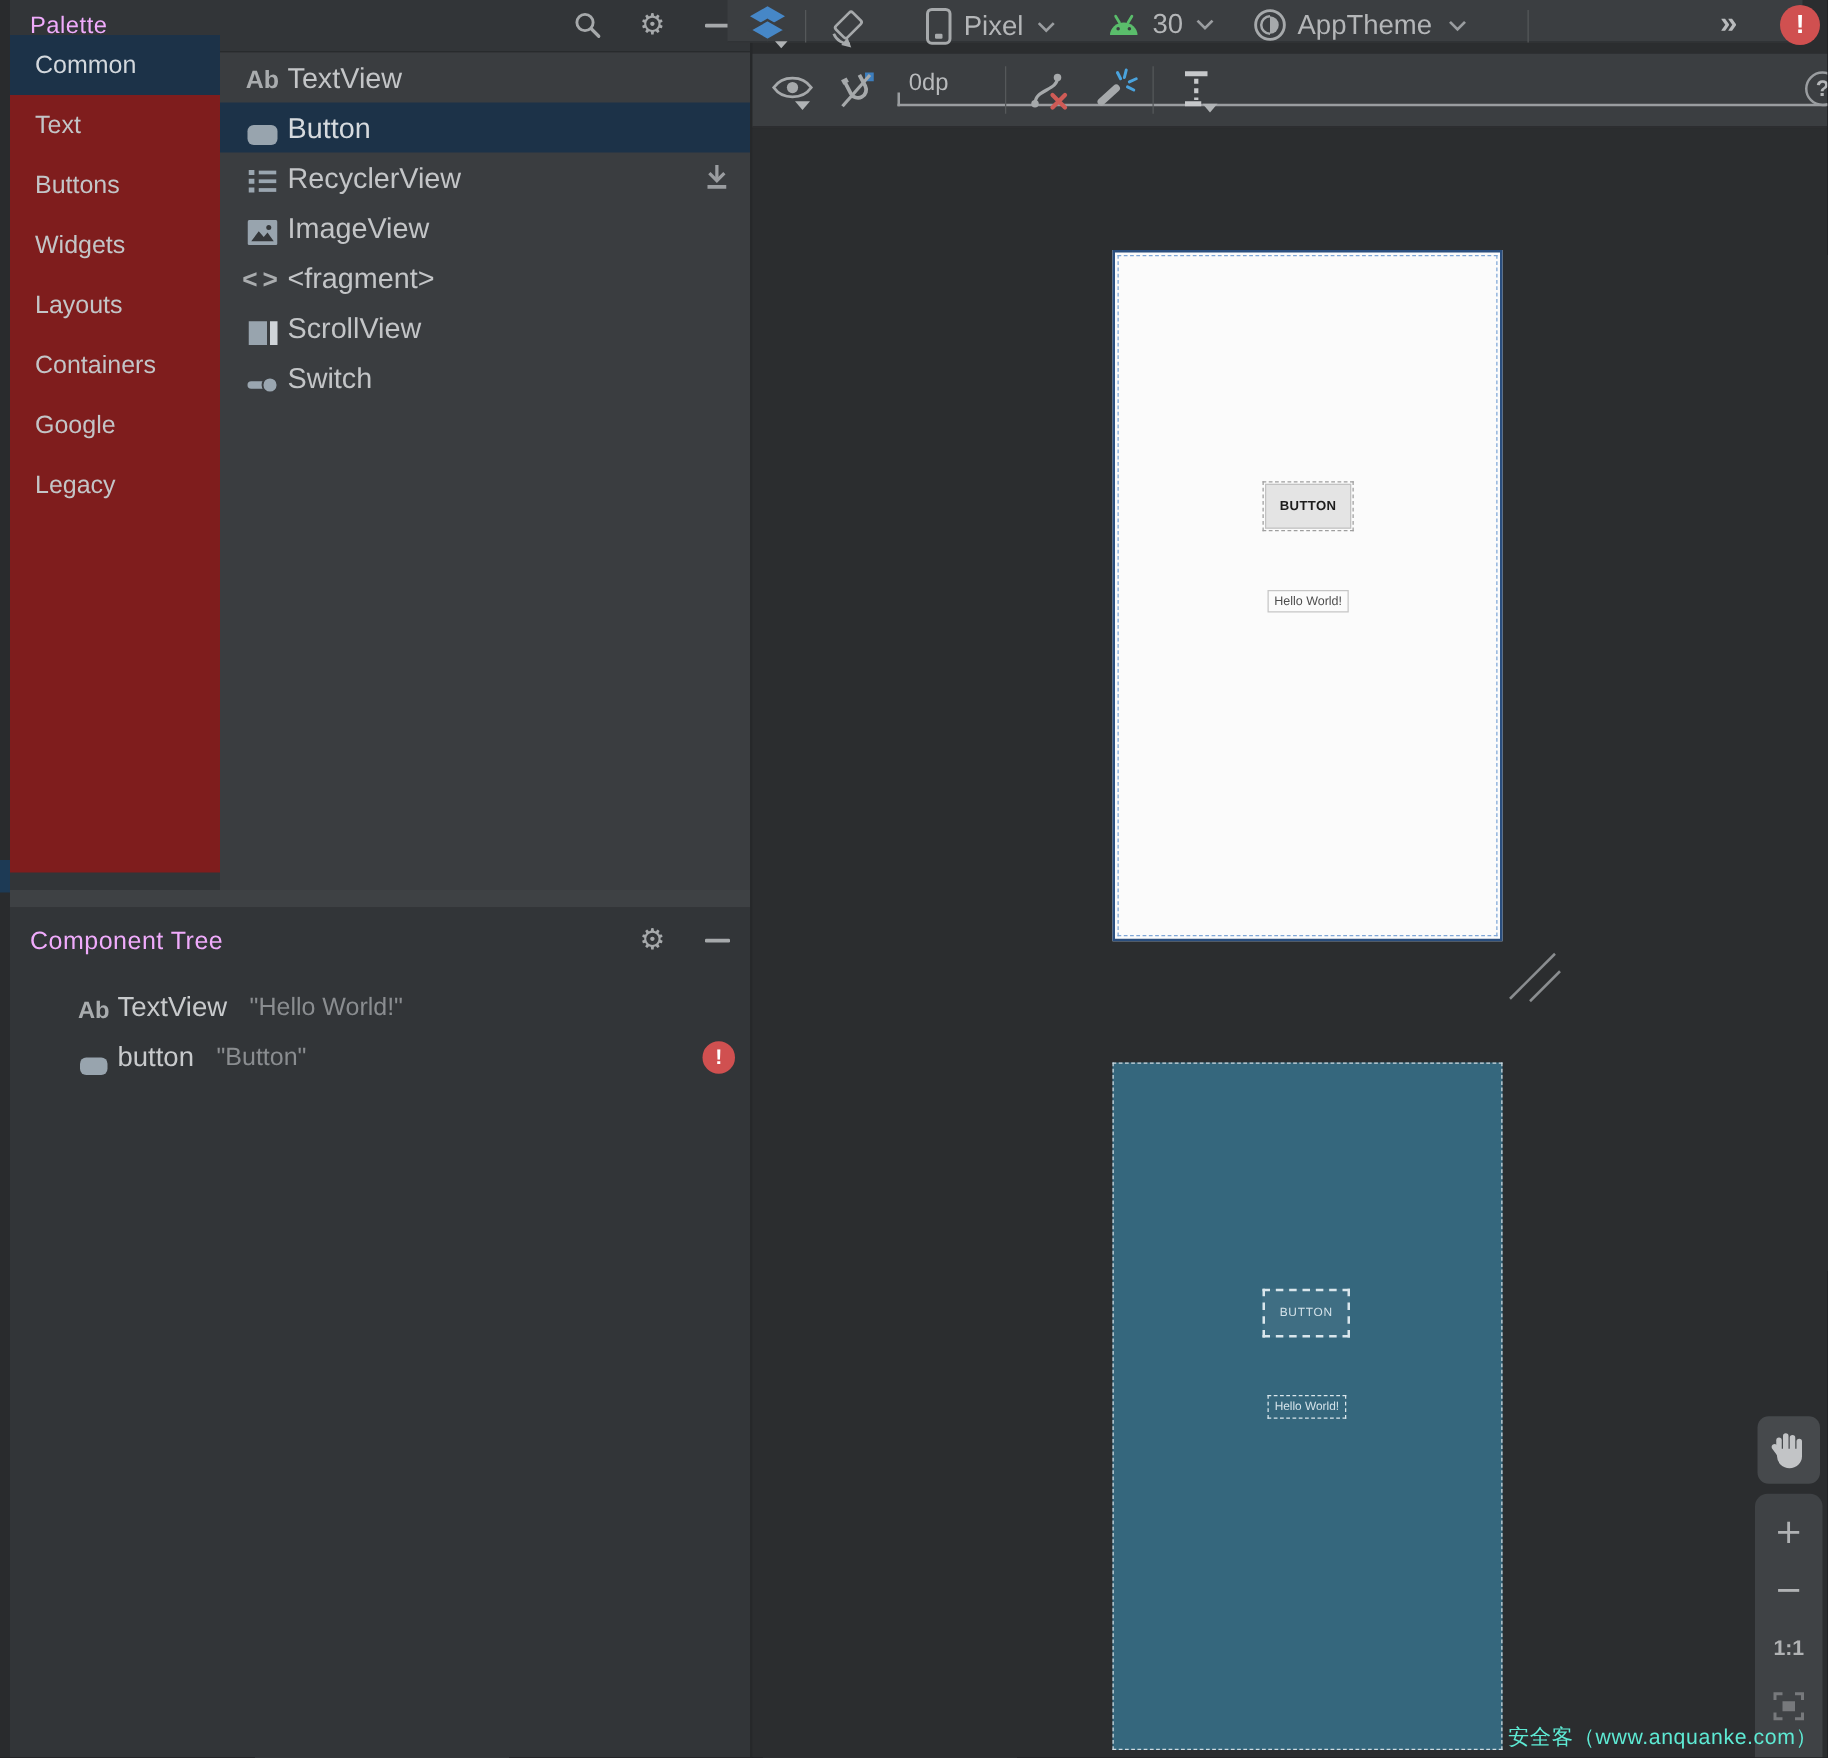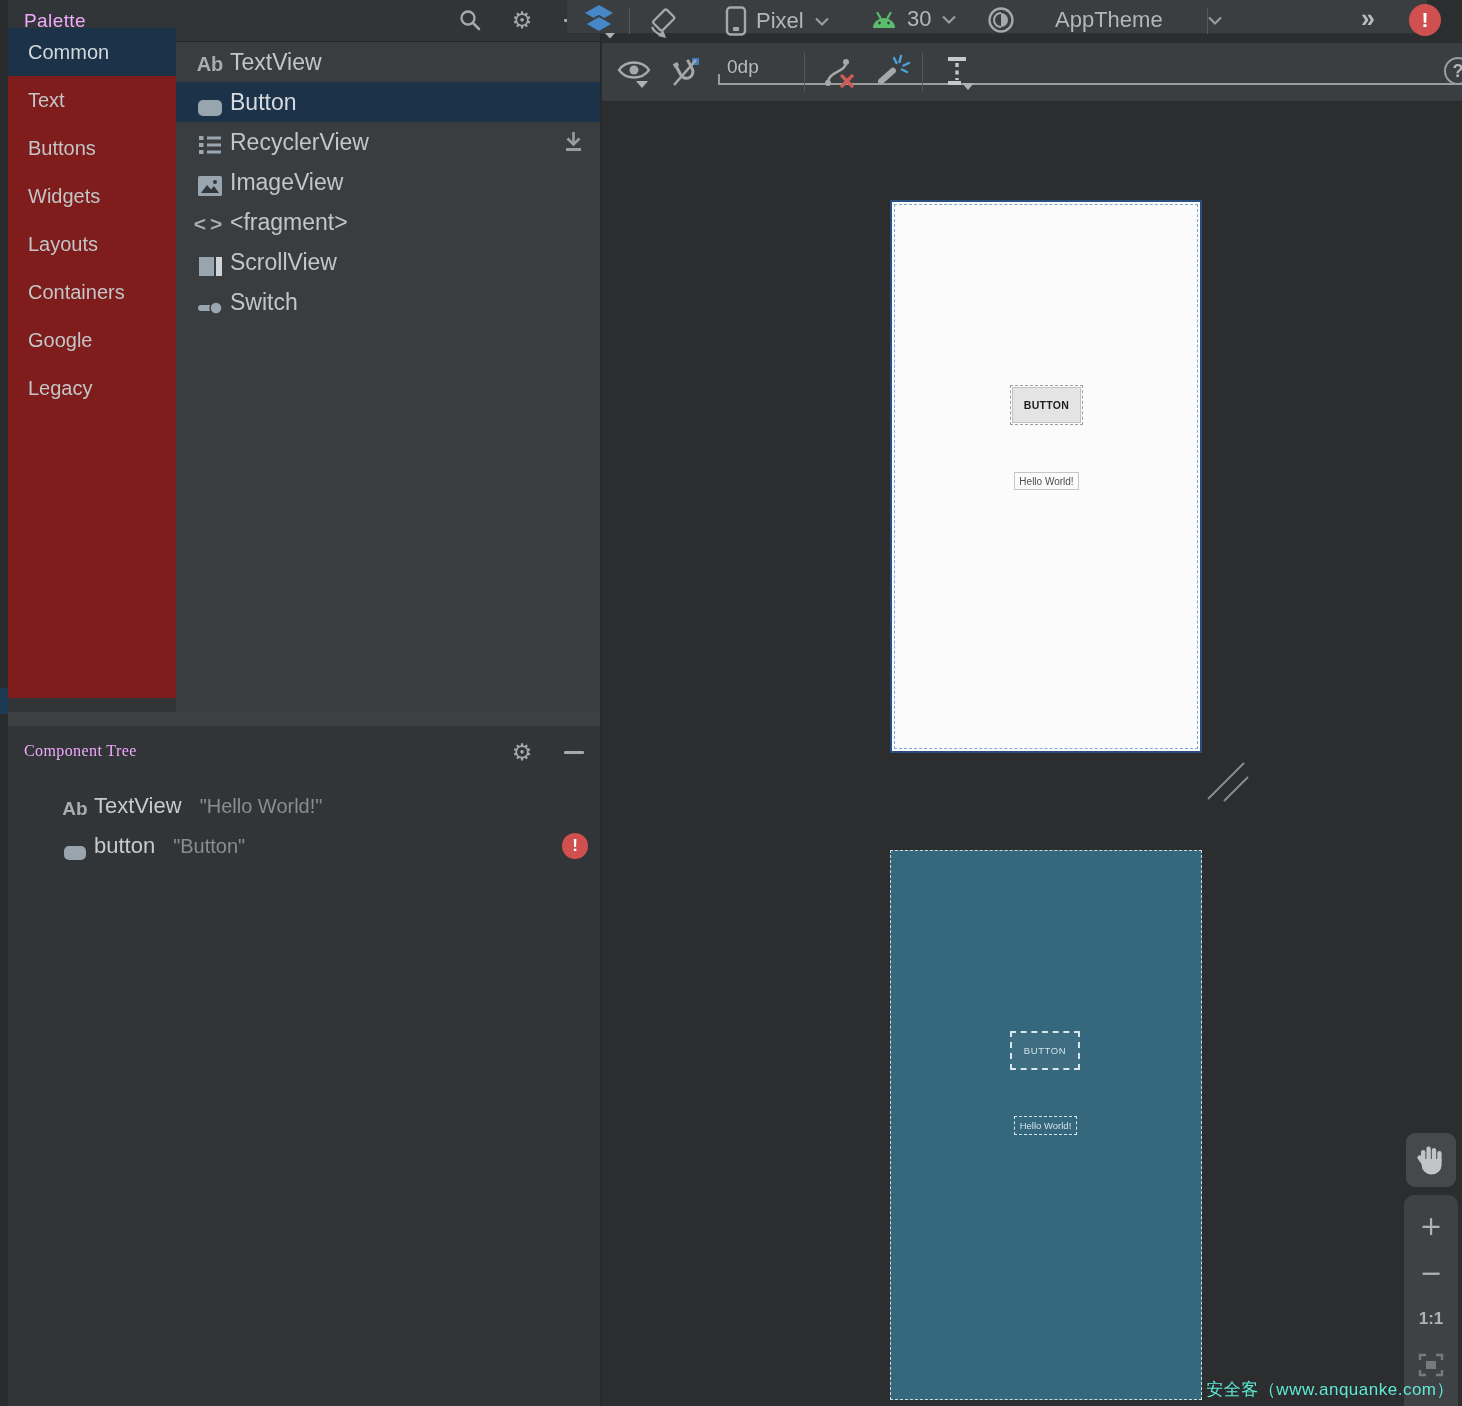--- a/index.html
+++ b/index.html
@@ -43,36 +43,36 @@
   .scroll-glyph { width:23px; height:19px;
      background:linear-gradient(to right,#98a4ae 0 15px,#3a3d40 15px 17px,#cfd4d8 17px 23px); }
   .dl-wrap { position:absolute; right:14px; top:7px; }
 
   
   #splitter { left:8px; top:712px; width:592px; height:14px; background:#3e4144; }
 
   
   #tree { left:8px; top:726px; width:592px; height:680px; background:#323538; }
   #tree-header { left:0; top:0; width:592px; height:54px; }
-  #tree-title { left:16px; top:16px; font-size:16px;font-family:Liberation Serif, serif; }
+  #tree-title { left:16px; top:16px; font-size:20px; }
   .tree-row { position:relative; height:40px; display:flex; align-items:center;
               color:#c8cacc; font-size:22px; cursor:pointer; }
   .tree-row .value { margin-left:18px; color:#8a8d90; font-size:20px; }
   .tree-row.selected { background:#1c3248; }
   .tree-row.root { padding-left:22px; }
   .tree-row.child { padding-left:52px; }
   .err-badge { position:absolute; right:12px; top:7px; width:26px; height:26px; border-radius:50%;
                background:#d05050; color:#fff; font-size:17px; font-weight:bold;
                display:flex; align-items:center; justify-content:center; }
 
   
   #v-divider { left:600px; top:0; width:2px; height:1406px; background:#26282a; }
 
   
-  #toolbar1 { left:567px; top:0; width:860px; height:34px; background:#3b3e41;
+  #toolbar1 { left:582px; top:0; width:860px; height:34px; background:#3b3e41;
               border-bottom:1px solid #2e3133;padding-left:41px; }
   #toolbar2 { left:602px; top:43px; width:860px; height:59px; background:#3b3e41;
               border-bottom:1px solid #28292b; }
   .tb-item { position:absolute; display:flex; align-items:center; cursor:pointer; }
   .tb-text { color:#b4b6b8; font-size:22px; }
   .tb-sep { position:absolute; width:1px; background:#55585a; }
   .margin-ctl { position:relative; color:#b8babc; font-size:19px; padding:0 9px 7px 9px; }
   .margin-ctl::after { content:""; position:absolute; left:0; right:0; bottom:0; height:9px;
             border:2px solid #9a9da0; border-top:none; }
   .overflow-glyph { color:#b8babc; font-size:25px; font-weight:bold; letter-spacing:-2px; }
@@ -288,21 +288,21 @@
         <line x1="8.5" y1="7" x2="11.5" y2="12" stroke="#5abd6b" stroke-width="2.2" stroke-linecap="round"></line>
         <line x1="21.5" y1="7" x2="18.5" y2="12" stroke="#5abd6b" stroke-width="2.2" stroke-linecap="round"></line>
         <circle cx="10.5" cy="17" r="1.4" fill="#3b3e41"></circle>
         <circle cx="19.5" cy="17" r="1.4" fill="#3b3e41"></circle>
       </svg>
       <span class="tb-text" style="margin-left:8px;">30</span>
       <svg width="16" height="11" viewBox="0 0 16 11" style="margin-left:10px;">
         <polyline points="2,2.5 8,8.5 14,2.5" fill="none" stroke="#9a9da0" stroke-width="2.2"></polyline>
       </svg>
     </span>
-    <span class="tb-item" style="left:420px; top:6px;gap:32px;">
+    <span class="tb-item" style="left:420px; top:6px;">
       <svg width="28" height="28" viewBox="0 0 28 28">
         <circle cx="14" cy="14" r="11.5" fill="none" stroke="#a6a9ab" stroke-width="2.3"></circle>
         <path d="M14 7 A 7 7 0 0 1 14 21 Z" fill="#a6a9ab"></path>
         <path d="M14 7 A 7 7 0 0 0 14 21" fill="none" stroke="#a6a9ab" stroke-width="2"></path>
       </svg>
       <span class="tb-text" style="margin-left:8px;">AppTheme</span>
       <svg width="16" height="11" viewBox="0 0 16 11" style="margin-left:12px;">
         <polyline points="2,2.5 8,8.5 14,2.5" fill="none" stroke="#9a9da0" stroke-width="2.2"></polyline>
       </svg>
     </span>

